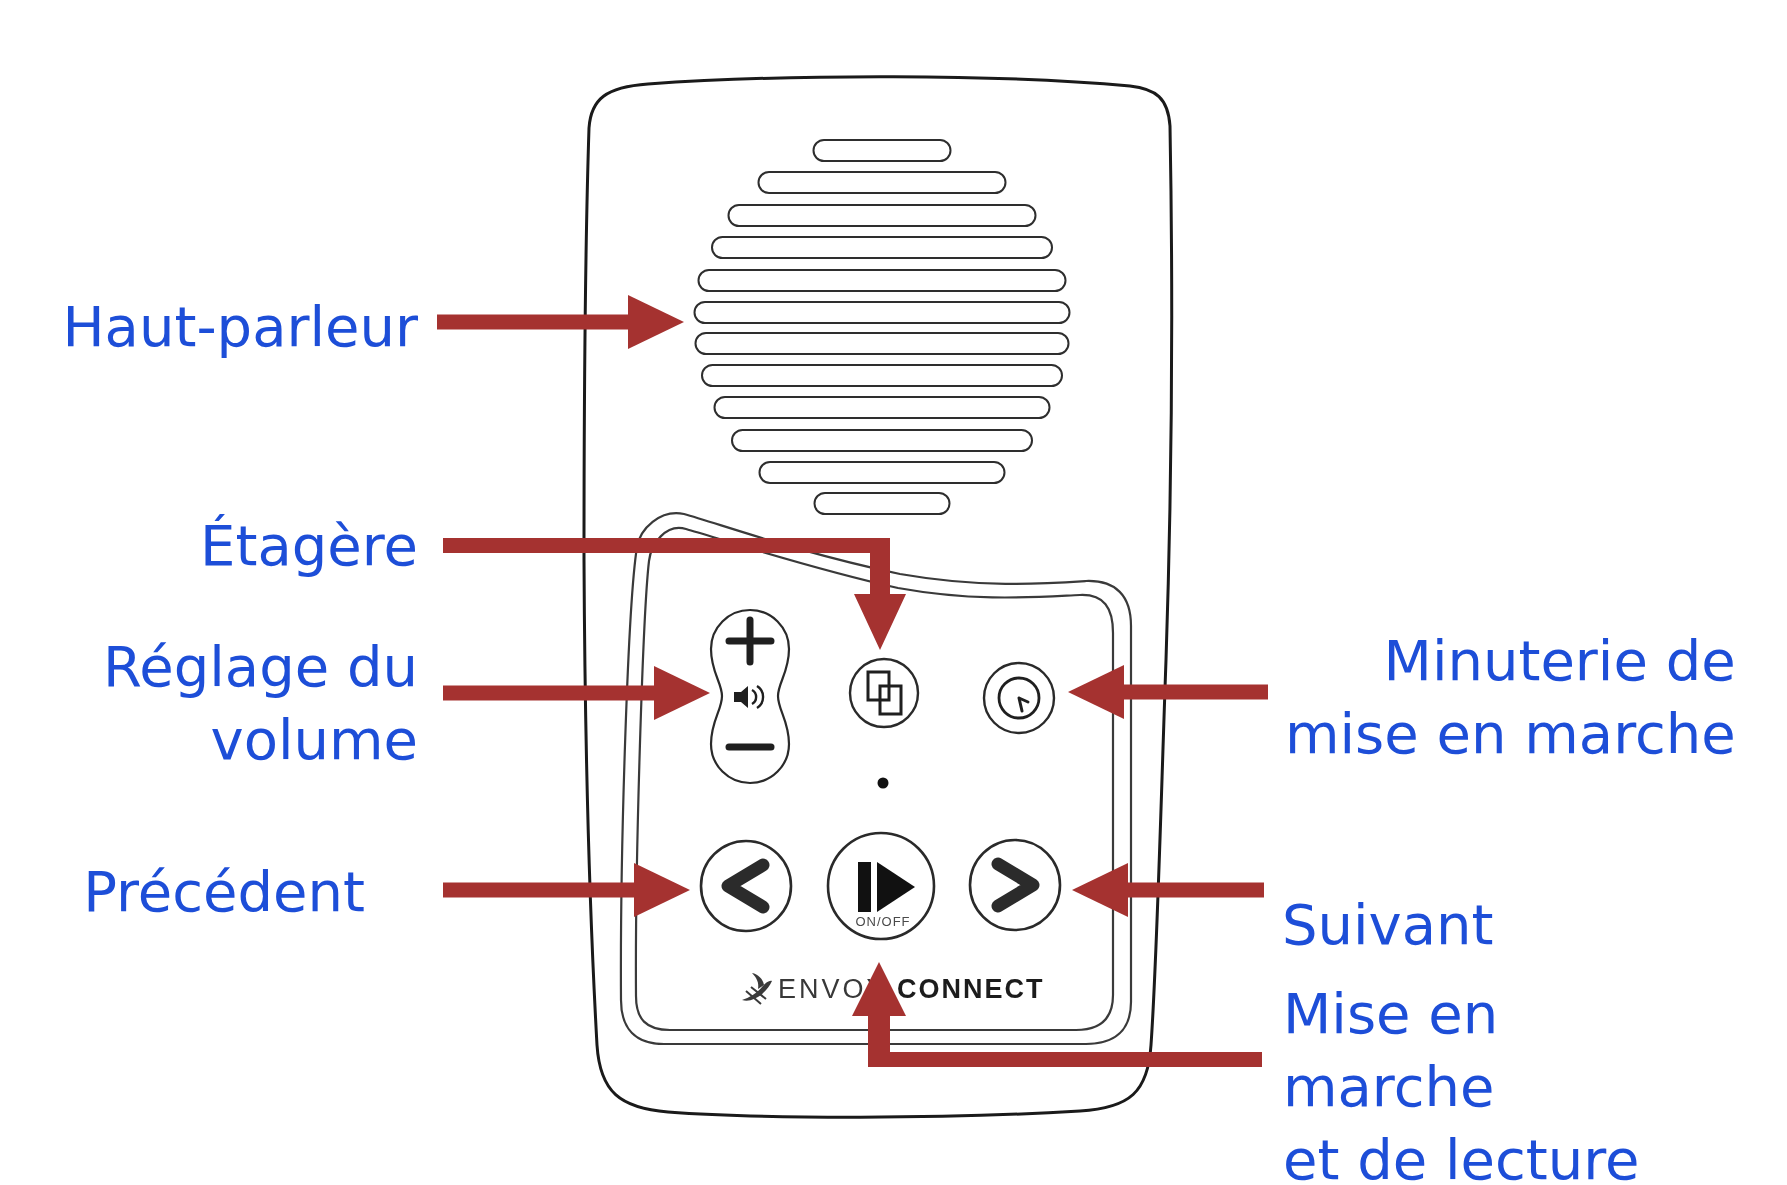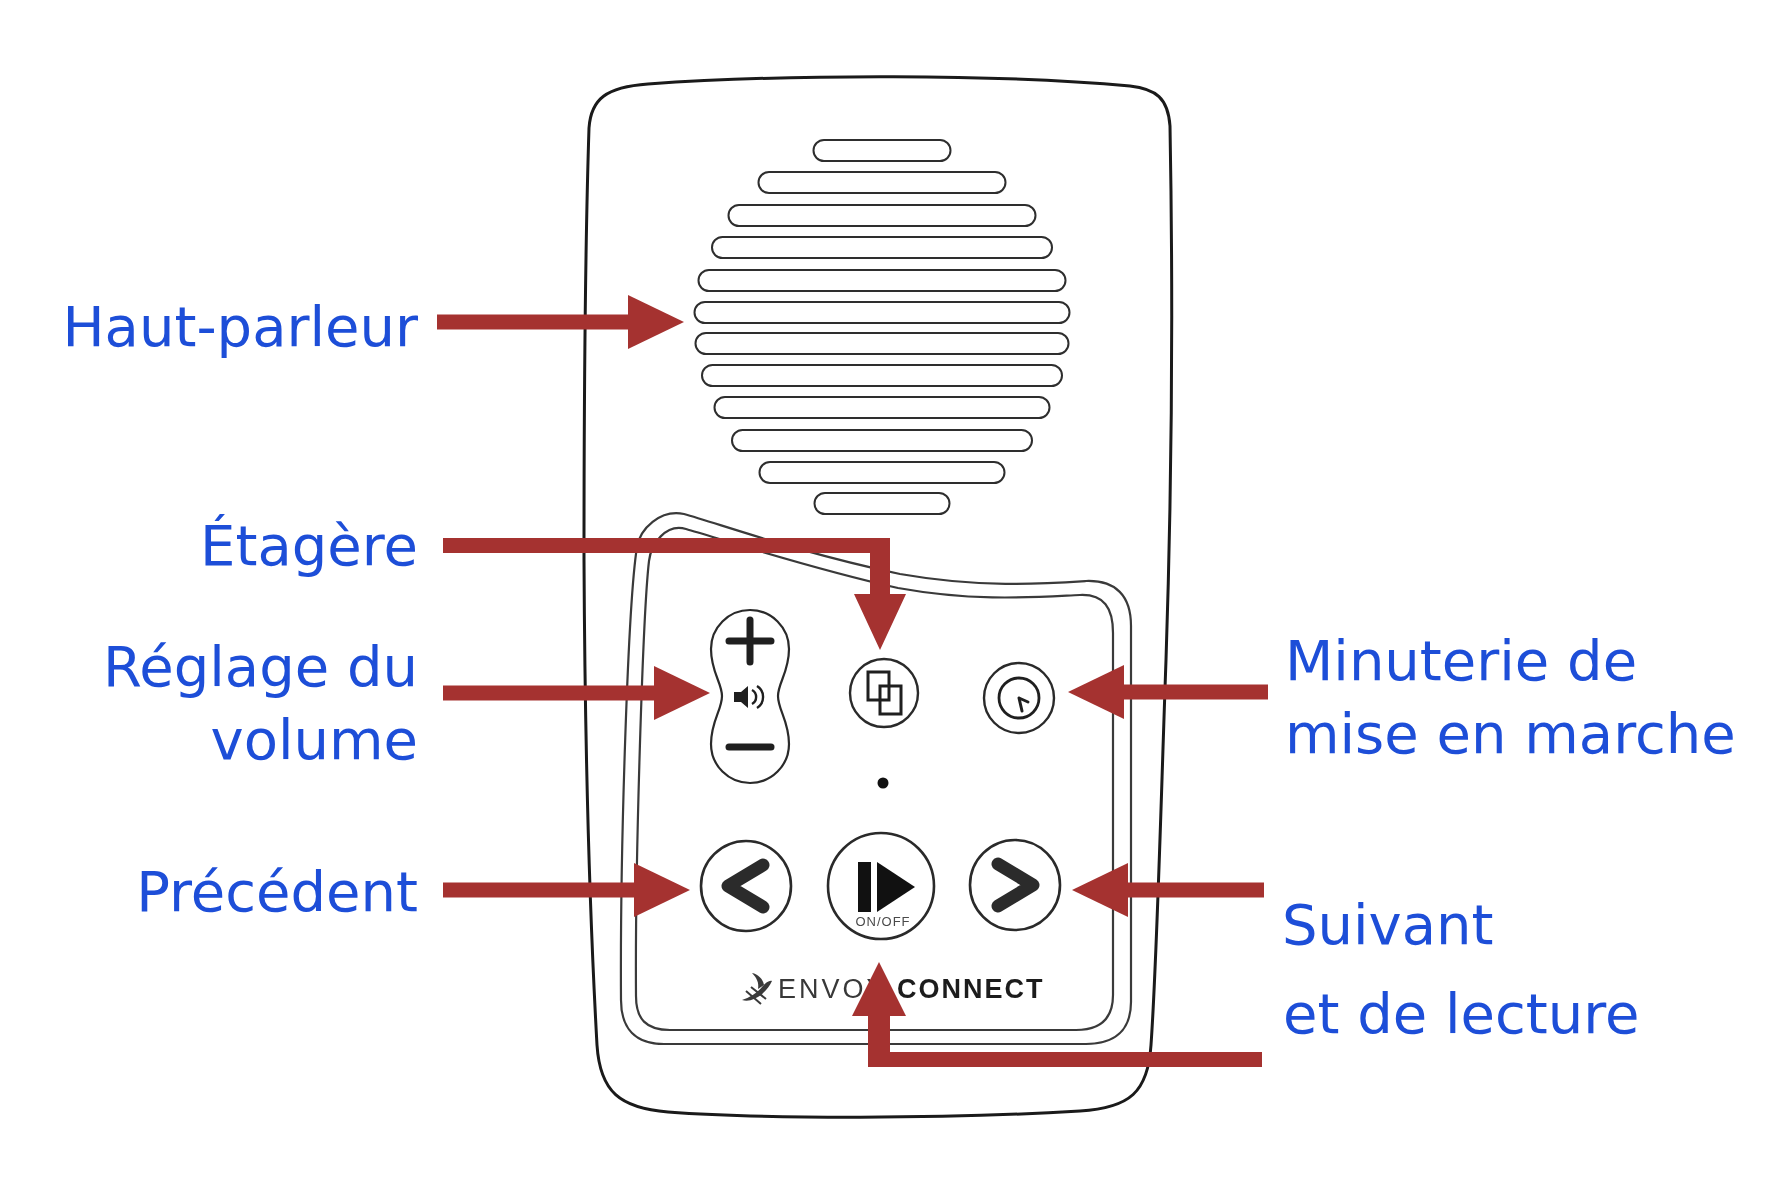--- a/index.html
+++ b/index.html
@@ -188,26 +188,28 @@
 
   <div class="lbl right" style="left:30px; top:290px; width:388px;">Haut-parleur</div>
 
   <div class="lbl right" style="left:30px; top:630px; width:388px;">
     <div>Réglage du</div>
     <div>volume</div>
   </div>
 
   <div class="lbl right" style="left:30px; top:509px; width:388px;">Étagère</div>
 
-  <div class="lbl right" style="left:30px; top:855px; width:388px;">Précédent</div>
-
-  <div class="lbl" style="left:1285px; top:624px;">
+  <div class="lbl right" style="left:30px; top:855px; width:388px;text-align:center;">Précédent</div>
+
+  <div class="lbl" style="left:1285px; top:624px;text-align:right;">
     <div>Minuterie de</div>
     <div>mise en marche</div>
   </div>
 
   <div class="lbl" style="left:1282px; top:888px;">Suivant</div>
 
   <div class="lbl" style="left:1283px; top:977px;">
+    <div>Mise en</div>
+    <div>marche</div>
     <div>et de lecture</div>
   </div>
 
 </div>
 
 </body></html>

